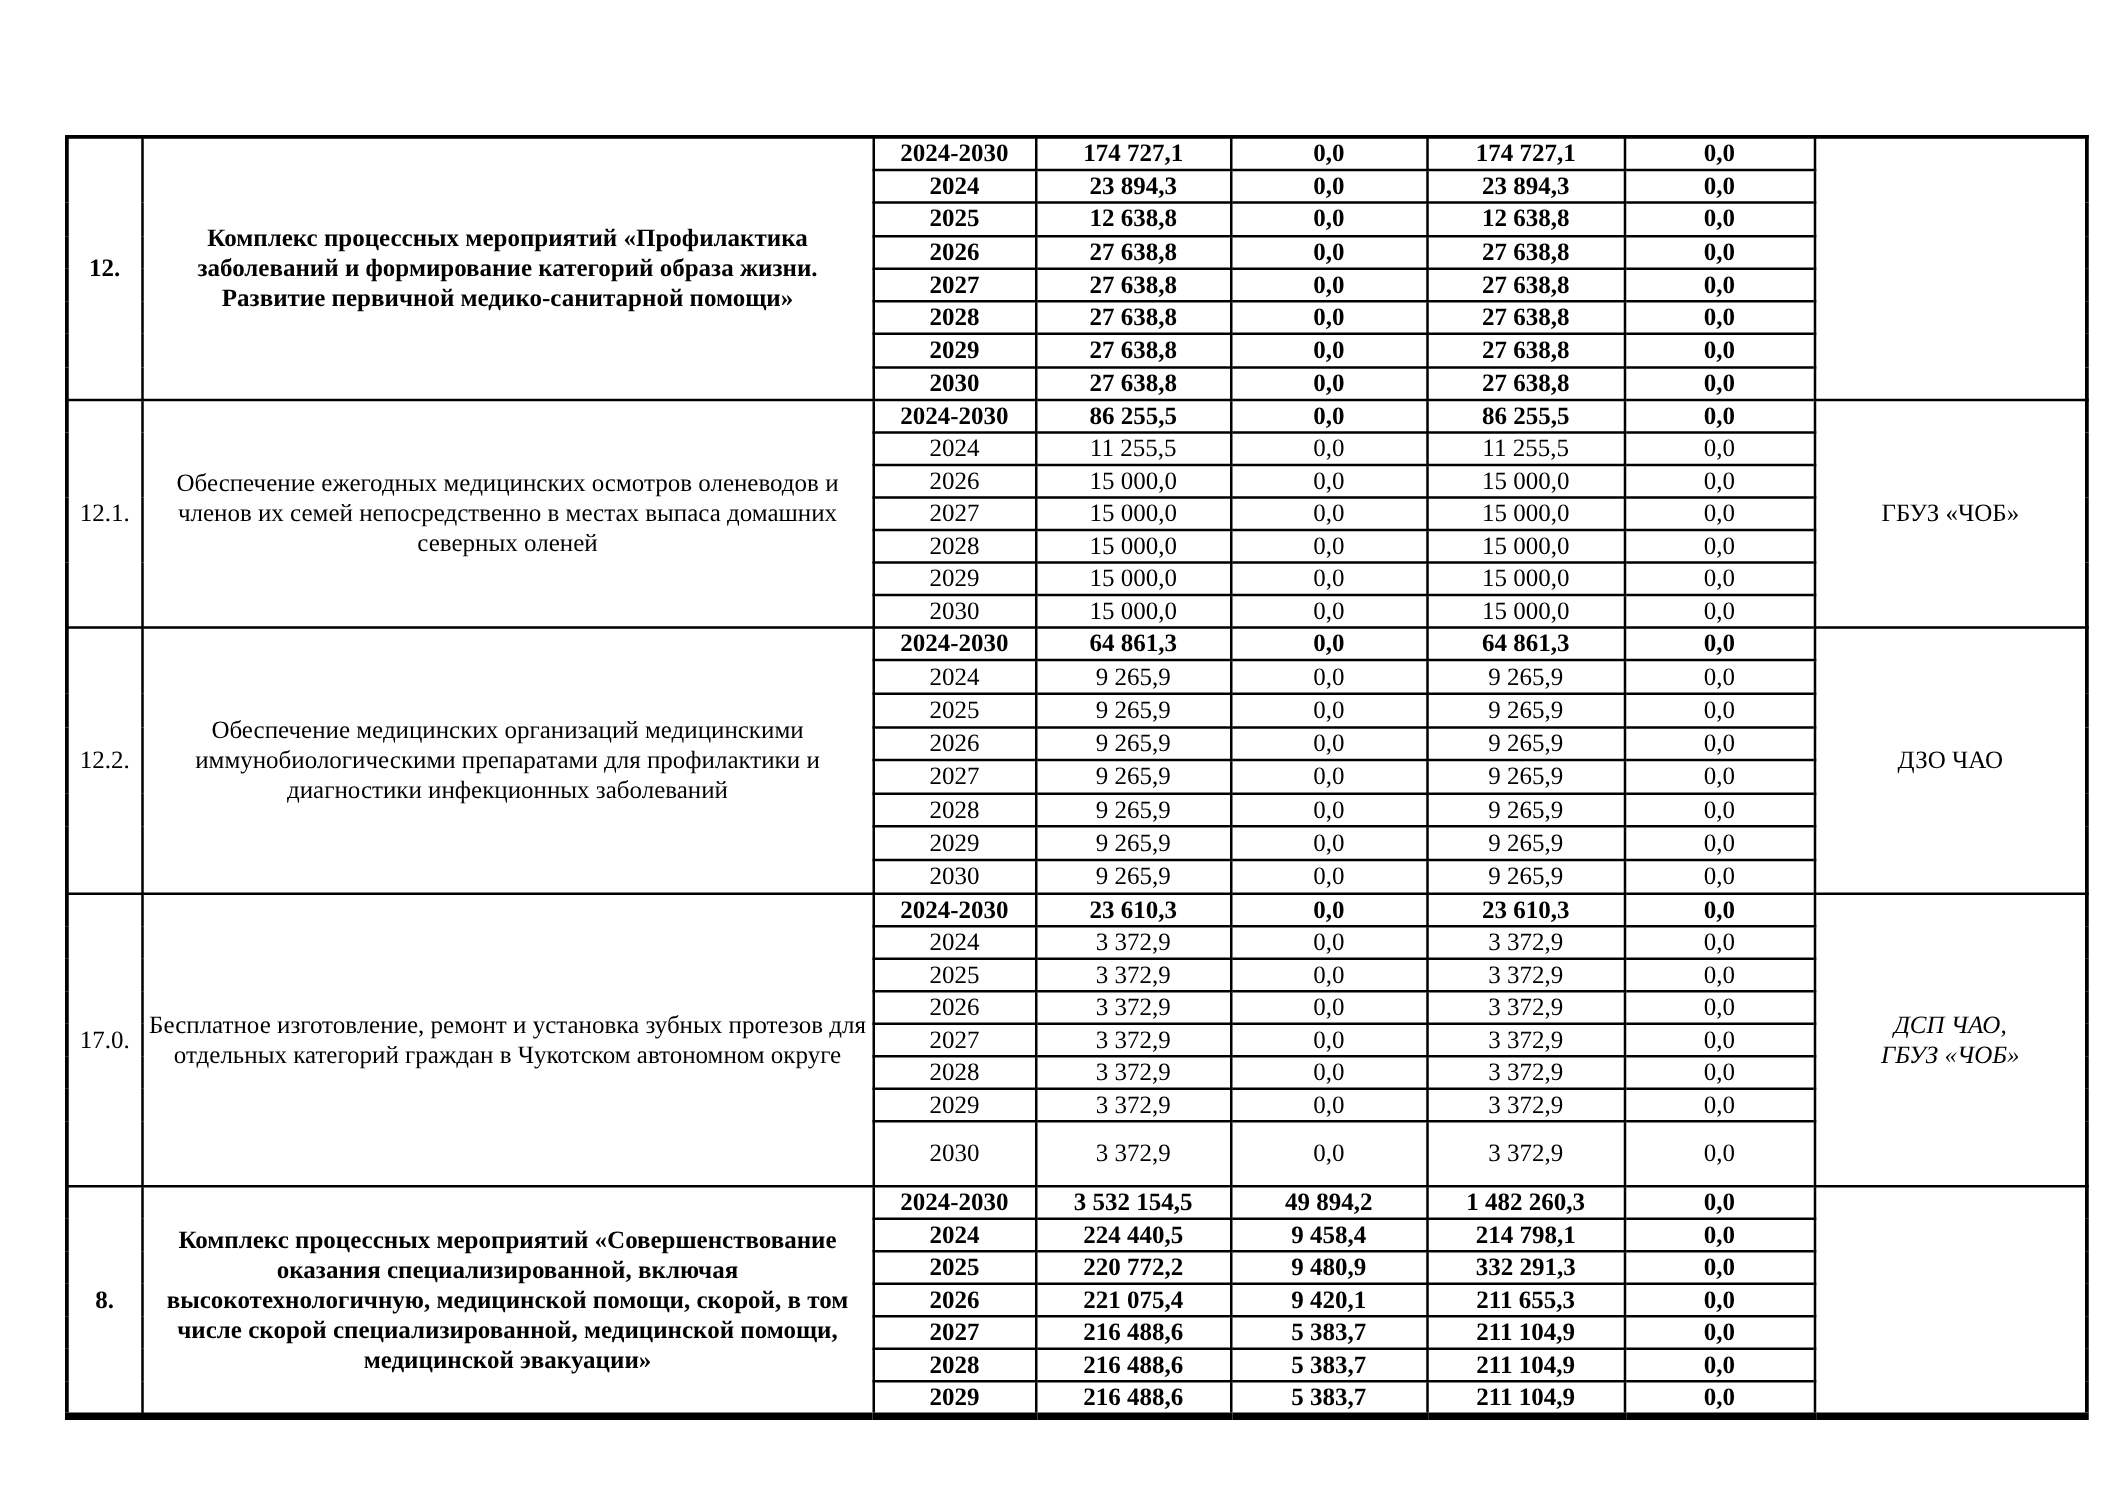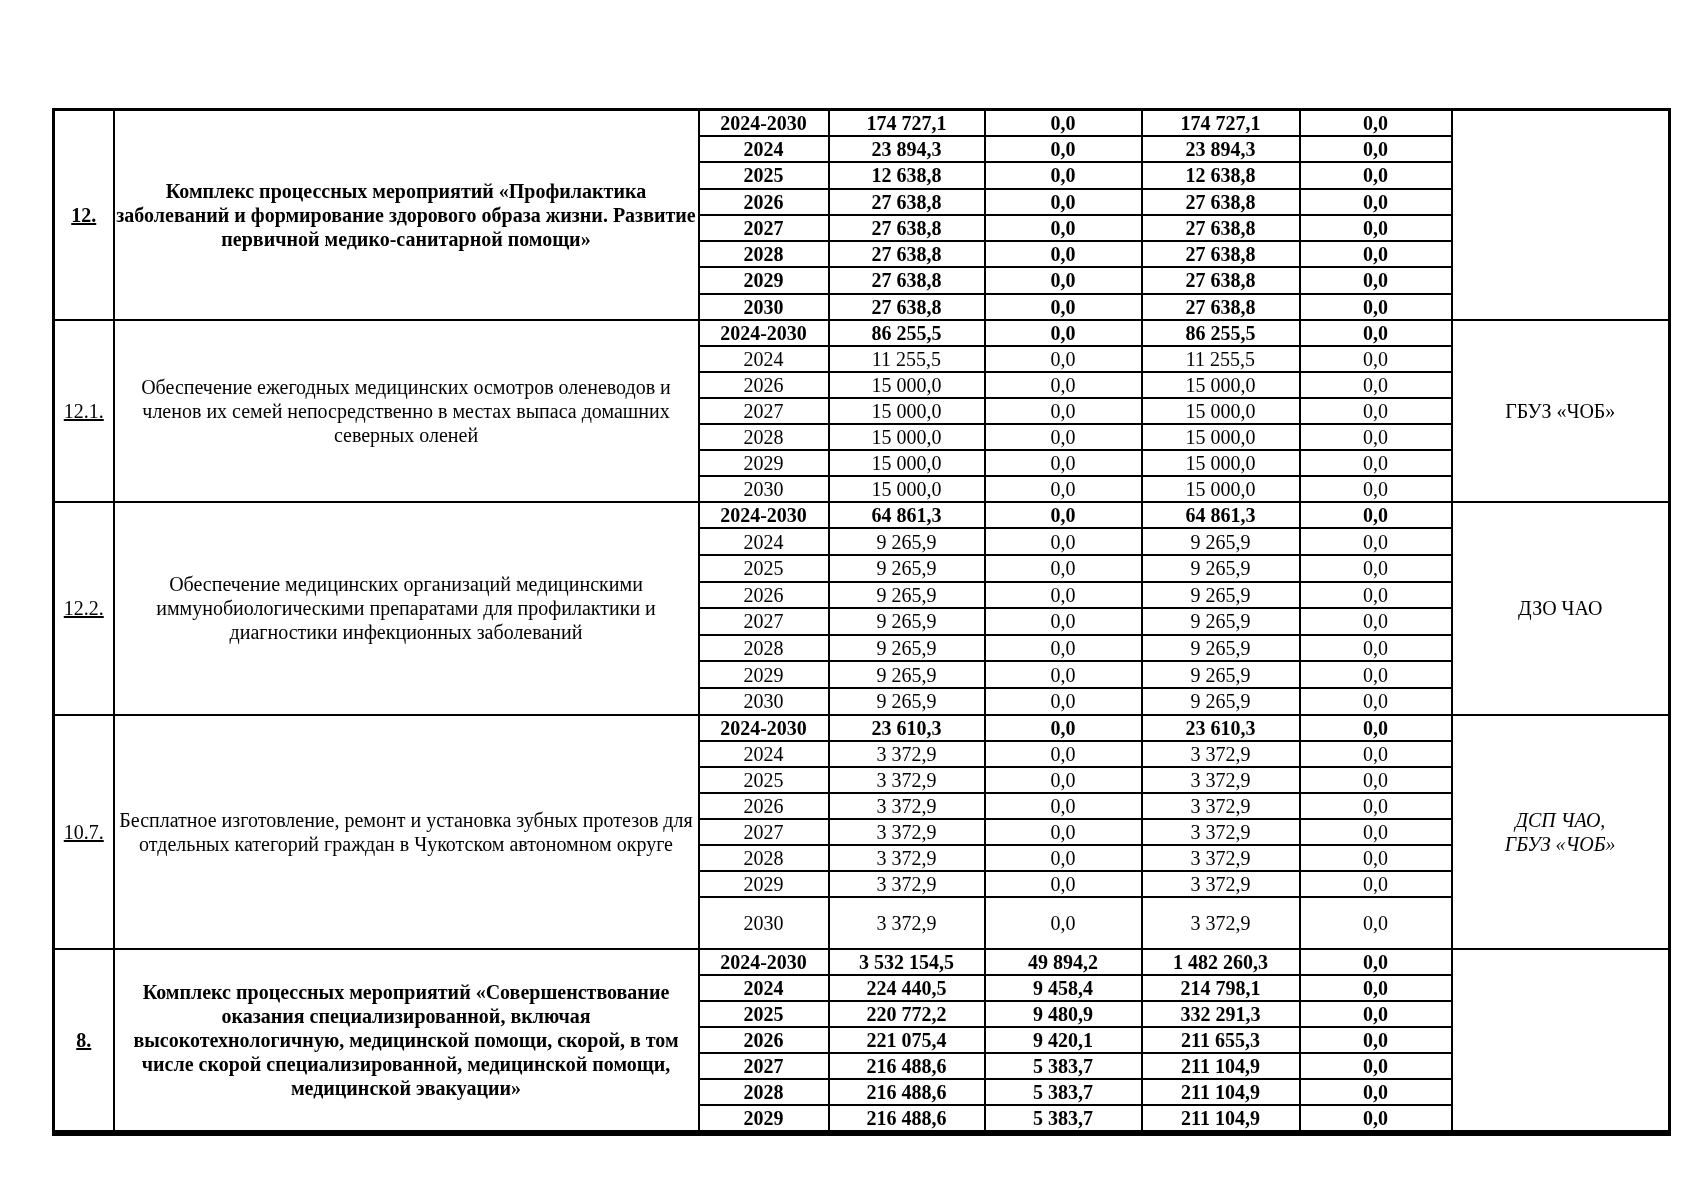--- a/index.html
+++ b/index.html
@@ -30,21 +30,20 @@
     border: 2px solid #000;
     padding: 0;
     font-size: 20px;
     line-height: 1.2;
     text-align: center;
     vertical-align: middle;
     overflow: hidden;
   }
   td.num-cell {
     font-size: 20px;
-    text-decoration: underline;
   }
   td.title-cell {
     text-align: justify;
     padding: 3px 9px;
     line-height: 1.42;
     font-size: 19.5px;
   }
   td.org-cell {
     font-size: 20px;
     line-height: 1.25;
@@ -69,21 +68,21 @@
       <col style="width:130px">
       <col style="width:156px">
       <col style="width:157px">
       <col style="width:158px">
       <col style="width:152px">
       <col style="width:218px">
     </colgroup>
     <tbody id="budget-body">
         <tr style="height: 26.25px;">
           <td class="num-cell bold" rowspan="8">12.</td>
-          <td class="title-cell bold" rowspan="8">Комплекс процессных мероприятий «Профилактика заболеваний и формирование здорового образа жизни. Развитие первичной медико-санитарной помощи»</td>
+          <td class="title-cell bold" rowspan="8">Комплекс процессных мероприятий «Профилактика заболеваний и формирование категорий образа жизни. Развитие первичной медико-санитарной помощи»</td>
           <td class="year-cell bold">2024-2030</td>
           <td class="value-cell bold">174 727,1</td>
           <td class="value-cell bold">0,0</td>
           <td class="value-cell bold">174 727,1</td>
           <td class="value-cell bold">0,0</td>
           <td class="org-cell" rowspan="8"></td>
         </tr>
         <tr style="height: 26.25px;">
           <td class="year-cell bold">2024</td>
           <td class="value-cell bold">23 894,3</td>
@@ -238,21 +237,21 @@
           <td class="value-cell">0,0</td>
         </tr>
         <tr style="height: 26.6px;">
           <td class="year-cell">2030</td>
           <td class="value-cell">9 265,9</td>
           <td class="value-cell">0,0</td>
           <td class="value-cell">9 265,9</td>
           <td class="value-cell">0,0</td>
         </tr>
         <tr style="height: 24.5px;">
-          <td class="num-cell" rowspan="8">10.7.</td>
+          <td class="num-cell" rowspan="8">17.0.</td>
           <td class="title-cell" rowspan="8">Бесплатное изготовление, ремонт и установка зубных протезов для отдельных категорий граждан в Чукотском автономном округе</td>
           <td class="year-cell bold">2024-2030</td>
           <td class="value-cell bold">23 610,3</td>
           <td class="value-cell bold">0,0</td>
           <td class="value-cell bold">23 610,3</td>
           <td class="value-cell bold">0,0</td>
           <td class="org-cell org-top" rowspan="8"><span>ДСП ЧАО,</span><br><span>ГБУЗ «ЧОБ»</span></td>
         </tr>
         <tr style="height: 24.5px;">
           <td class="year-cell">2024</td>

